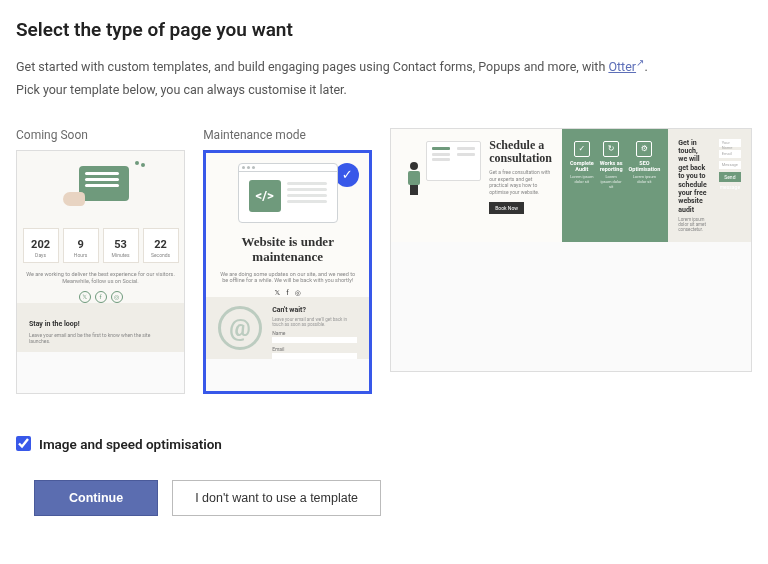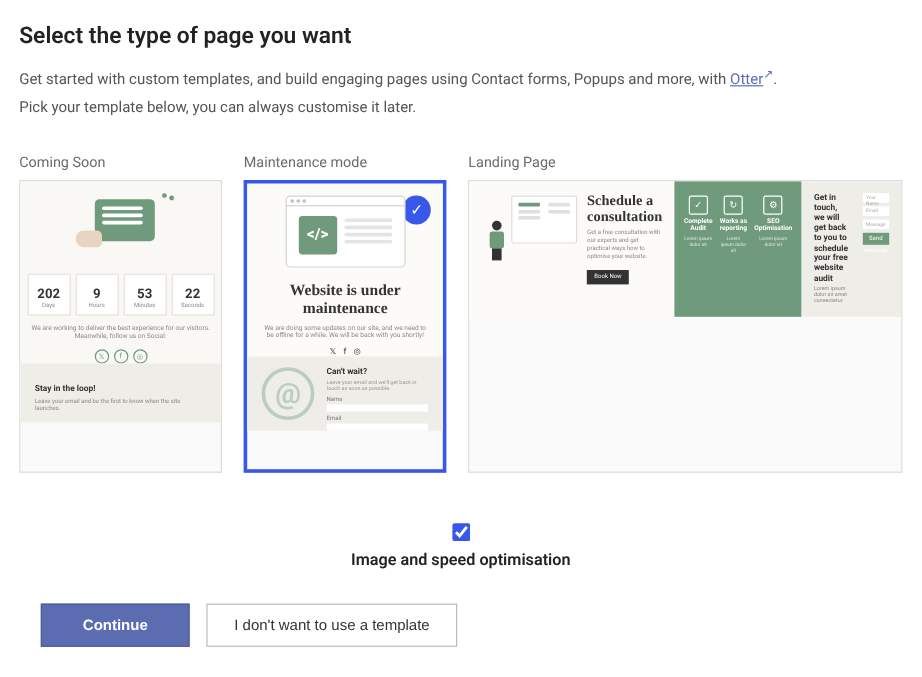--- a/index.html
+++ b/index.html
@@ -74,21 +74,21 @@
 .lp-contact { background: #efede7; padding: 10px; display: flex; gap: 12px; flex: 1; }
 .lp-contact .txt { flex: 1; }
 .lp-contact .txt b { font-size: 7px; display: block; line-height: 1.2; }
 .lp-contact .txt p { font-size: 4.5px; color: #888; margin-top: 3px; }
 .lp-contact .frm { flex: 1; }
 .lp-contact .frm .f { height: 8px; background: #fff; margin-bottom: 3px; font-size: 4px; color: #aaa; padding: 1px 3px; }
 .lp-contact .frm .send { height: 10px; background: #6f9a7c; color: #fff; font-size: 5px; text-align: center; line-height: 10px; }
 
 
 .opt { margin-bottom: 28px; }
-.opt-row { display: flex; align-items: center; gap: 8px; flex-direction: column; }
+.opt-row { display: flex; align-items: center; gap: 8px; }
 .opt input[type=checkbox] { width: 15px; height: 15px; accent-color: #3858E9; }
 .opt label { font-size: 13.5px; font-weight: 600; color: #222; }
 .opt-desc { font-size: 12px; color: #888; margin-top: 8px; margin-left: 23px; line-height: 1.5; }
 .opt-desc a { color: #5d6fb8; text-decoration: underline; }
 
 
 .actions { display: flex; gap: 14px; padding-left: 18px; }
 .btn-primary { background: #5b6db0; color: #fff; border: 1px solid #4a5a9a; padding: 10px 34px; font-size: 12.5px; font-weight: 600; cursor: pointer; }
 .btn-secondary { background: #fff; color: #333; border: 1px solid #bbb; padding: 10px 22px; font-size: 12.5px; cursor: pointer; }
 </style>
@@ -156,21 +156,20 @@
             <p>Leave your email and we'll get back in touch as soon as possible.</p>
             <label>Name</label><div class="field"></div>
             <label>Email</label><div class="field"></div>
           </div>
         </div>
       </div>
     </div>
   </div>
 
   <div class="template">
-    <div class="template-label">Landing Page</div>
     <div class="template-card">
       <div class="lp">
         <div class="lp-hero">
           <div class="lp-ill">
             <div class="lp-board"></div>
             <div class="lp-person">
                 <div class="head"></div>
                 <div class="body"></div>
                 <div class="legs"></div>
               </div>

